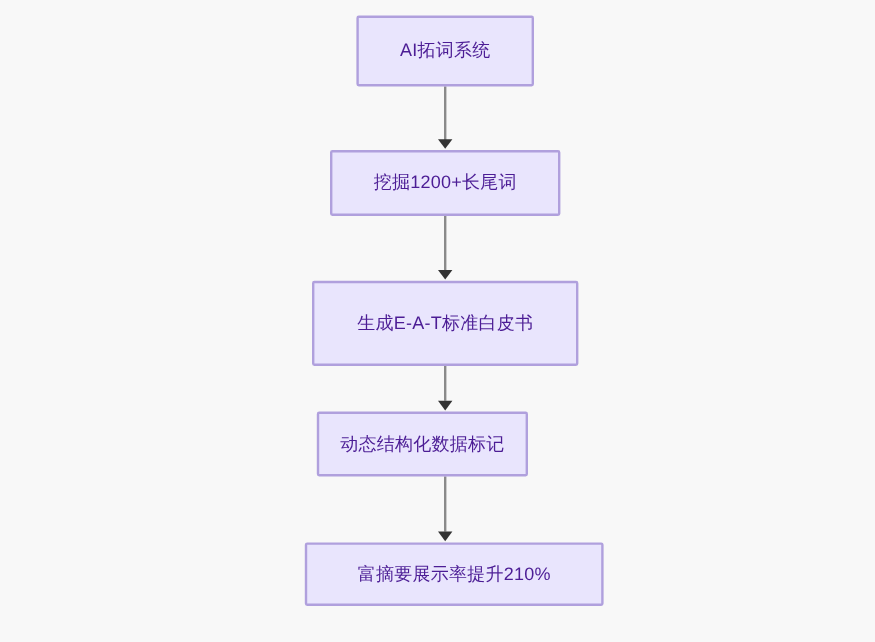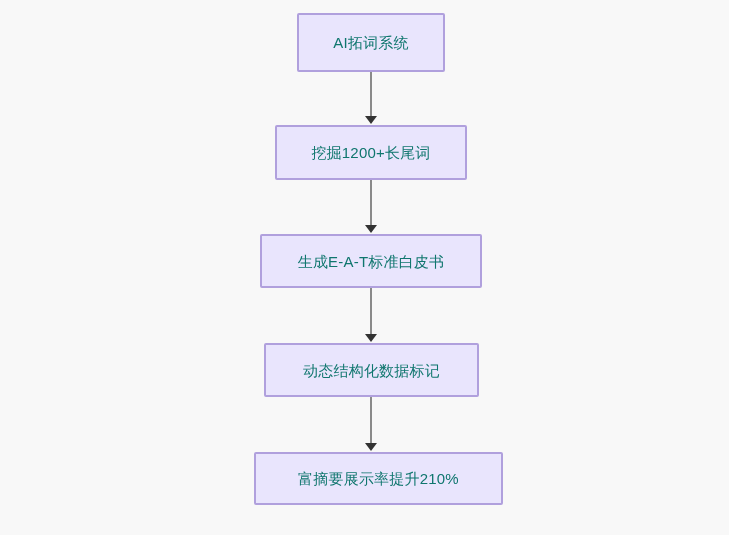--- a/index.html
+++ b/index.html
@@ -20,21 +20,21 @@
   }
   .node {
     position: absolute;
     box-sizing: border-box;
     background: #e9e5fd;
     border: 2px solid #b0a0dd;
     border-radius: 2px;
     display: flex;
     align-items: center;
     justify-content: center;
-    color: #0f766e;
+    color: #4c1d95;
     font-size: 15px;
     line-height: 1;
     letter-spacing: 0.2px;
     white-space: nowrap;
   }
   .edge {
     position: absolute;
     width: 2px;
     background: #8a8a8a;
   }
@@ -65,25 +65,25 @@
   <div class="arrowhead" style="left:365px; top:443px;"></div>
 
   <div class="node" style="left:297px; top:13px; width:148px; height:59px;">
     <span>AI拓词系统</span>
   </div>
 
   <div class="node" style="left:275px; top:125px; width:192px; height:55px;">
     <span>挖掘1200+长尾词</span>
   </div>
 
-  <div class="node" style="left:260px; top:234px; width:222px; height:54px;">
+  <div class="node" style="left:260px; top:234px; width:222px; height:71px;">
     <span>生成E-A-T标准白皮书</span>
   </div>
 
-  <div class="node" style="left:264px; top:343px; width:215px; height:54px;">
+  <div class="node" style="left:264px; top:343px; width:176px; height:54px;">
     <span>动态结构化数据标记</span>
   </div>
 
   <div class="node" style="left:254px; top:452px; width:249px; height:53px;">
     <span>富摘要展示率提升210%</span>
   </div>
 
 </div>
 
 </body></html>

